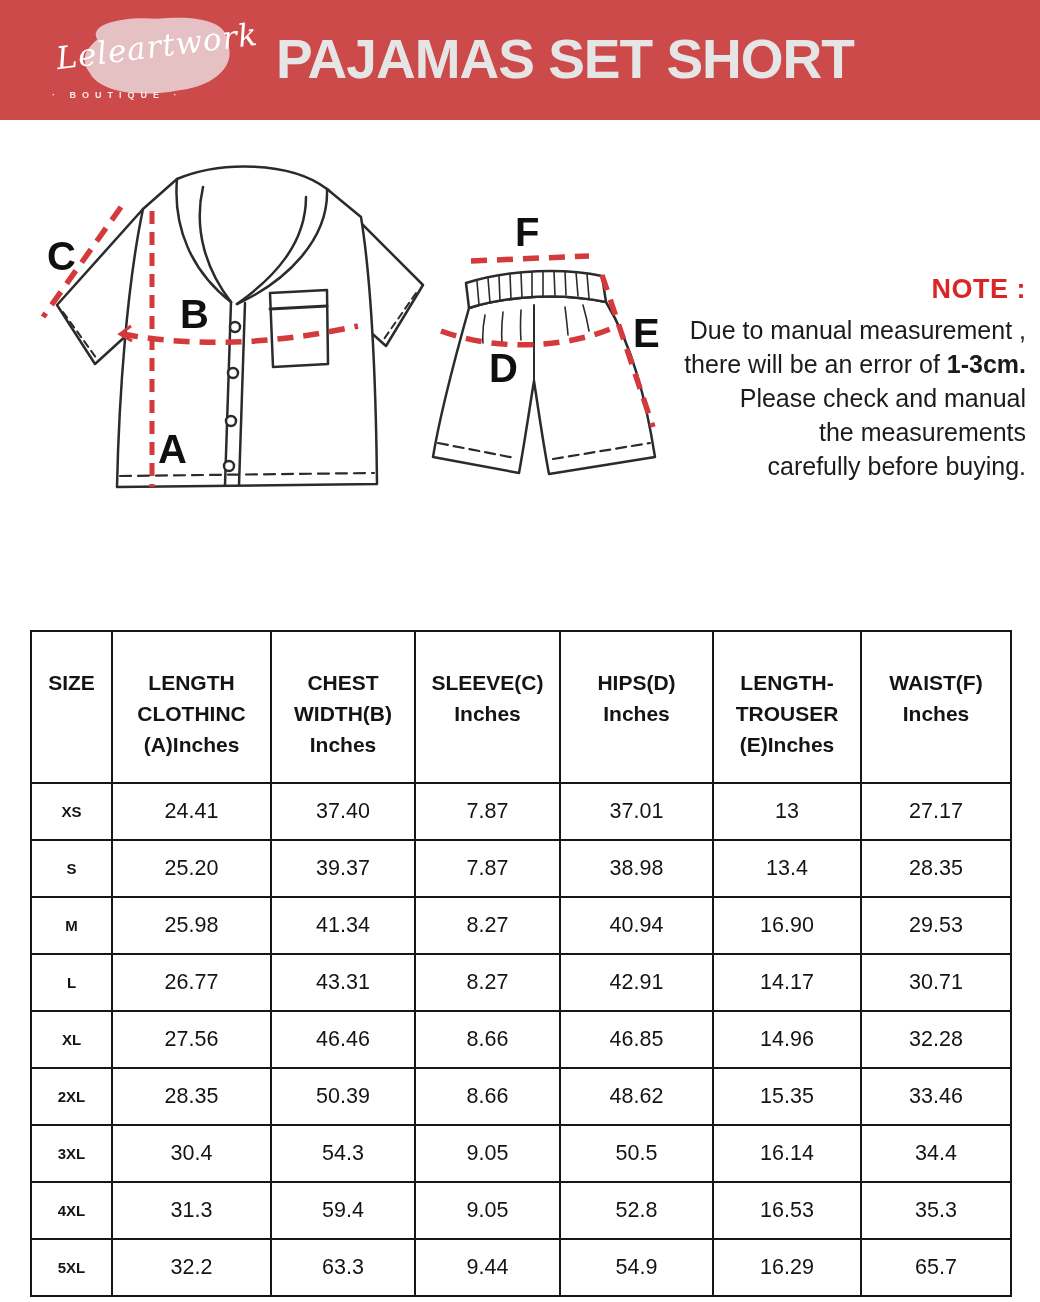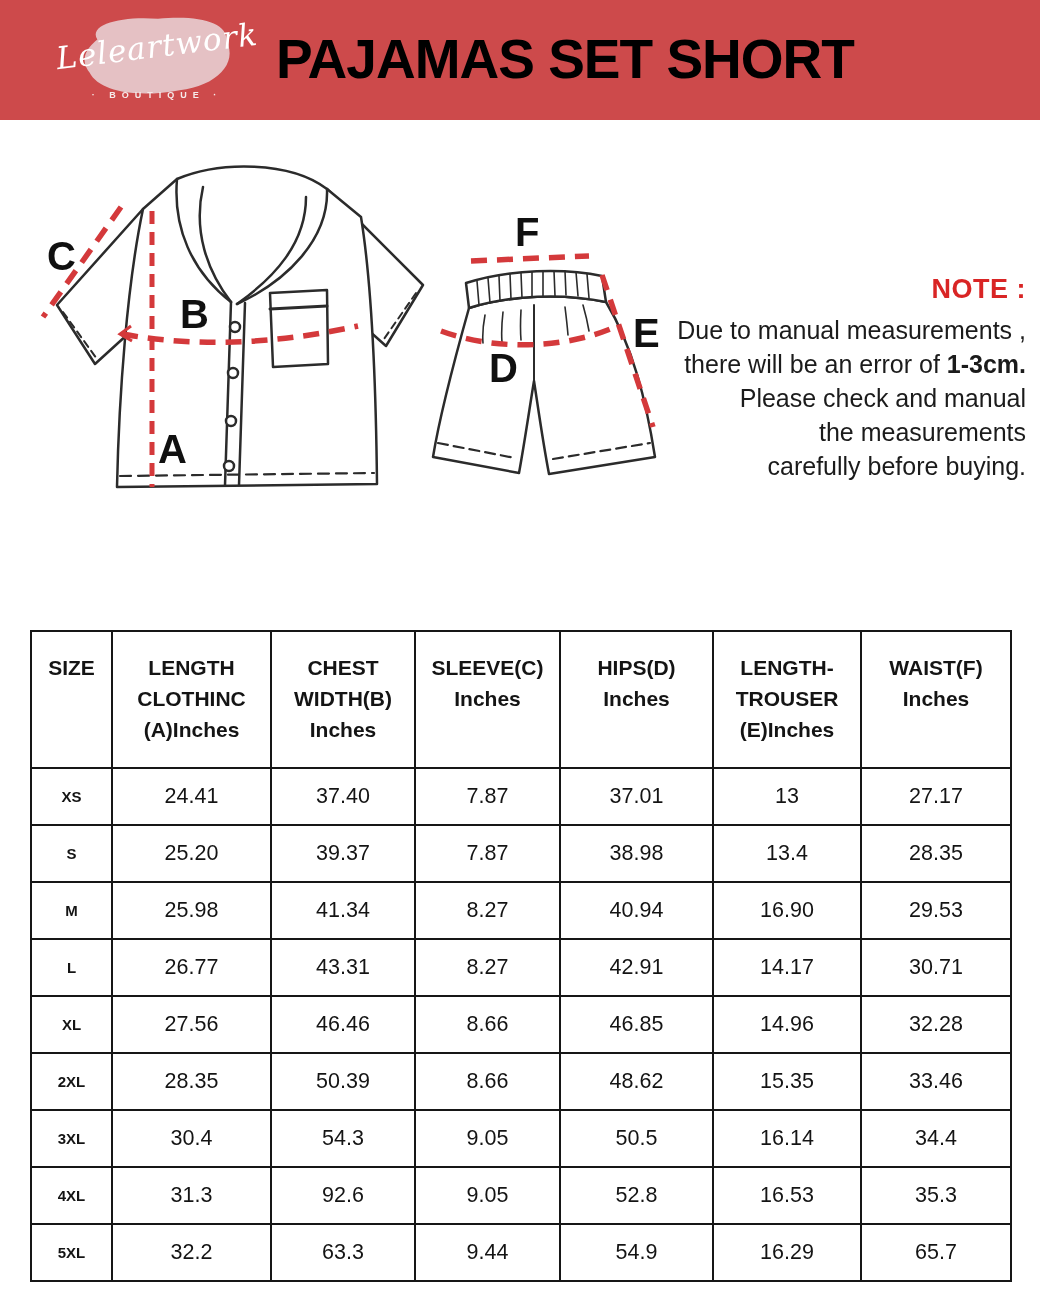--- a/index.html
+++ b/index.html
@@ -10,45 +10,45 @@
   
   .banner{position:absolute;left:0;top:0;width:1040px;height:120px;background:#cd4a4b;}
   .logo{position:absolute;left:52px;top:4px;width:210px;height:112px;}
   .logo .blob{position:absolute;left:18px;top:8px;width:176px;height:88px;}
   .brand-name{
     position:absolute;left:0;top:24px;width:210px;text-align:center;
     color:#ffffff;font-family:"DejaVu Serif",serif;font-style:italic;
     font-size:31px;transform:rotate(-7deg);letter-spacing:1px;
   }
   .brand-sub{
-    position:absolute;left:0;top:86px;width:210px;text-align:center;
+    position:absolute;left:0;top:86px;width:210px;text-align:left;
     color:#f6eaea;font-size:9px;letter-spacing:6px;font-weight:bold;
   }
   .page-title{
     position:absolute;left:276px;top:60px;transform:translateY(-52%);
-    color:#000000;font-size:55px;font-weight:bold;letter-spacing:-1px;white-space:nowrap;
+    color:#e5e5e5;font-size:55px;font-weight:bold;letter-spacing:-1px;white-space:nowrap;
   }
   
   .diagram{position:absolute;left:25px;top:135px;width:660px;height:410px;}
   
   .note{
     position:absolute;left:670px;top:272px;width:356px;text-align:right;
     color:#1b1b1b;font-size:25px;line-height:34px;
   }
   .note-heading{color:#d92525;font-weight:bold;font-size:27px;margin-bottom:7px;letter-spacing:.5px;}
   .note b{font-weight:bold;}
   
   table.size-table{
     position:absolute;left:30px;top:630px;width:980px;
     border-collapse:collapse;table-layout:fixed;text-align:center;color:#141414;
   }
   .size-table th,.size-table td{border:2px solid #161616;padding:0;}
   .size-table thead th{
     height:115px;font-size:21px;line-height:31px;vertical-align:top;
-    padding-top:20px;font-weight:bold;
+    padding-top:35px;font-weight:bold;
   }
   .size-table tbody td{height:55px;font-size:21.5px;font-weight:normal;}
   .size-table tbody td:first-child{font-weight:bold;font-size:15px;}
 </style>
 </head>
 <body>
 
 <div class="banner">
   <div class="logo">
     <svg class="blob" viewBox="0 0 180 90">
@@ -107,21 +107,21 @@
     <text x="155" y="193">B</text>
     <text x="133" y="328">A</text>
     <text x="490" y="111">F</text>
     <text x="608" y="212">E</text>
     <text x="464" y="247">D</text>
   </g>
 </svg>
 
 <div class="note">
   <div class="note-heading">NOTE :</div>
-  <div>Due to manual measurements ,</div>
+  <div>Due to manual measurement ,</div>
   <div><span>there will be an error of </span><b>1-3cm.</b></div>
   <div>Please check and manual</div>
   <div>the measurements</div>
   <div>carefully before buying.</div>
 </div>
 
 <table class="size-table">
   <colgroup>
     <col style="width:81px">
       <col style="width:159px">
@@ -225,21 +225,21 @@
         <td>30.4</td>
         <td>54.3</td>
         <td>9.05</td>
         <td>50.5</td>
         <td>16.14</td>
         <td>34.4</td>
       </tr>
       <tr>
         <td>4XL</td>
         <td>31.3</td>
-        <td>92.6</td>
+        <td>59.4</td>
         <td>9.05</td>
         <td>52.8</td>
         <td>16.53</td>
         <td>35.3</td>
       </tr>
       <tr>
         <td>5XL</td>
         <td>32.2</td>
         <td>63.3</td>
         <td>9.44</td>

